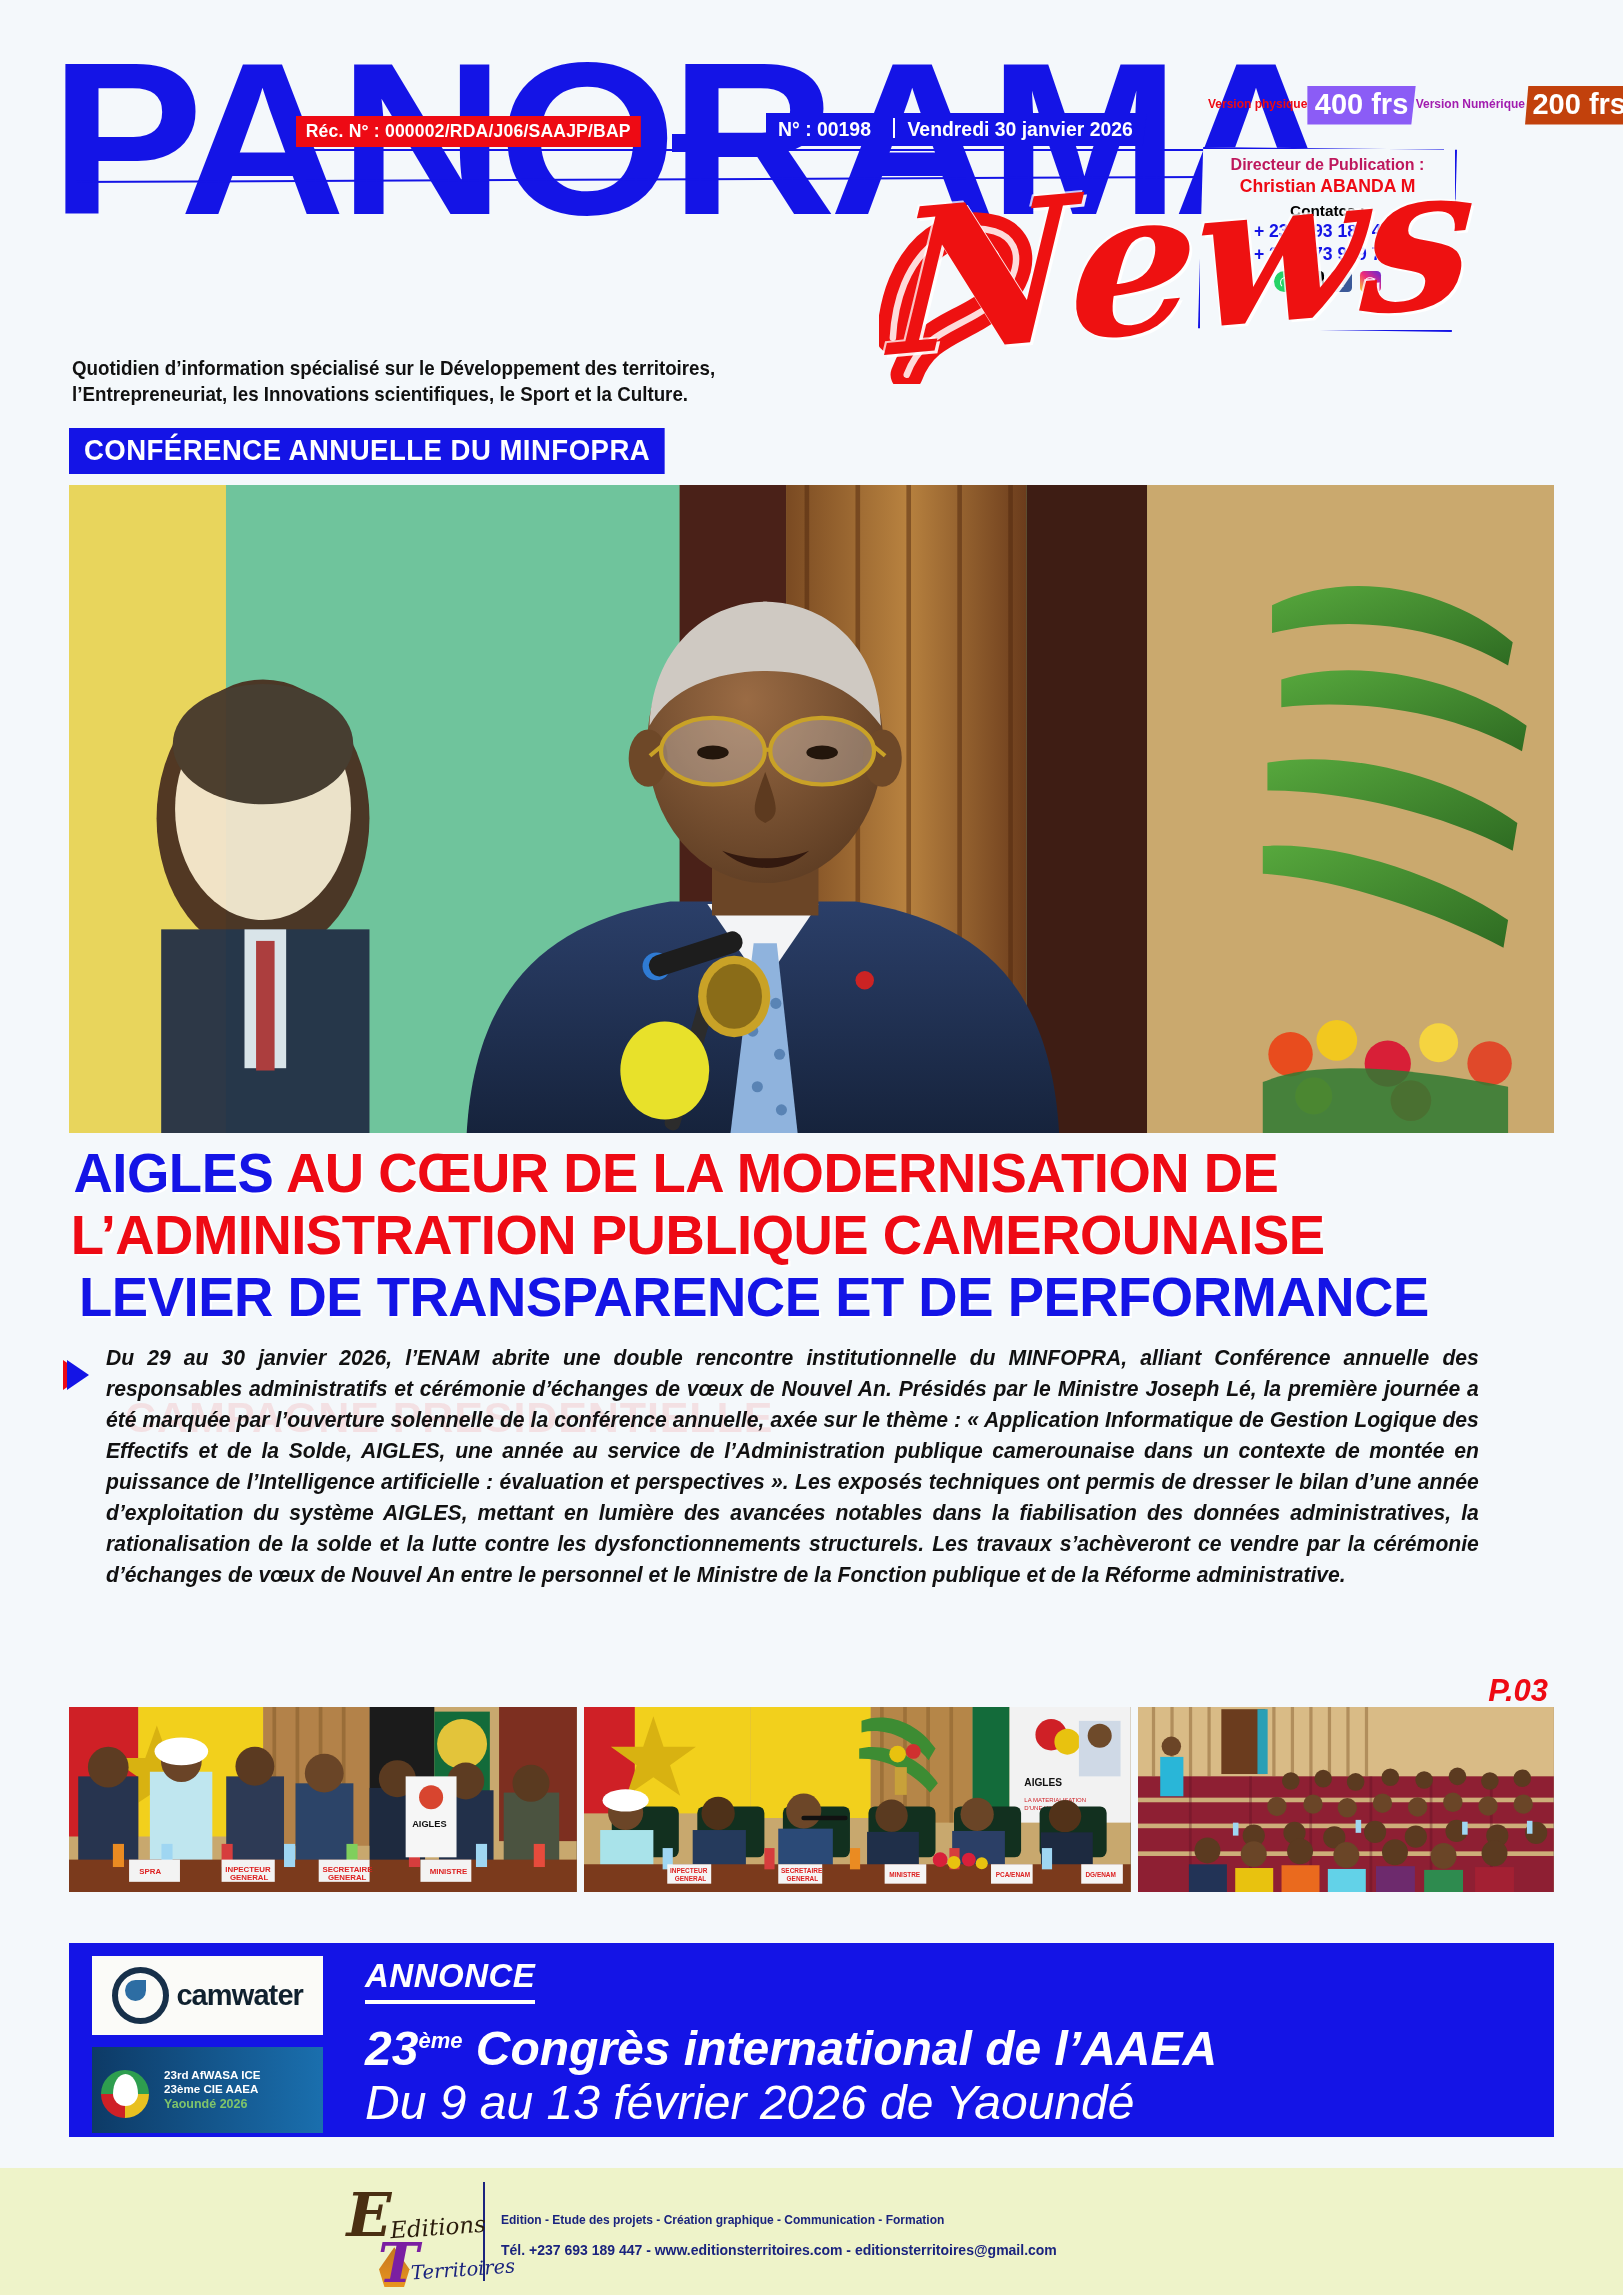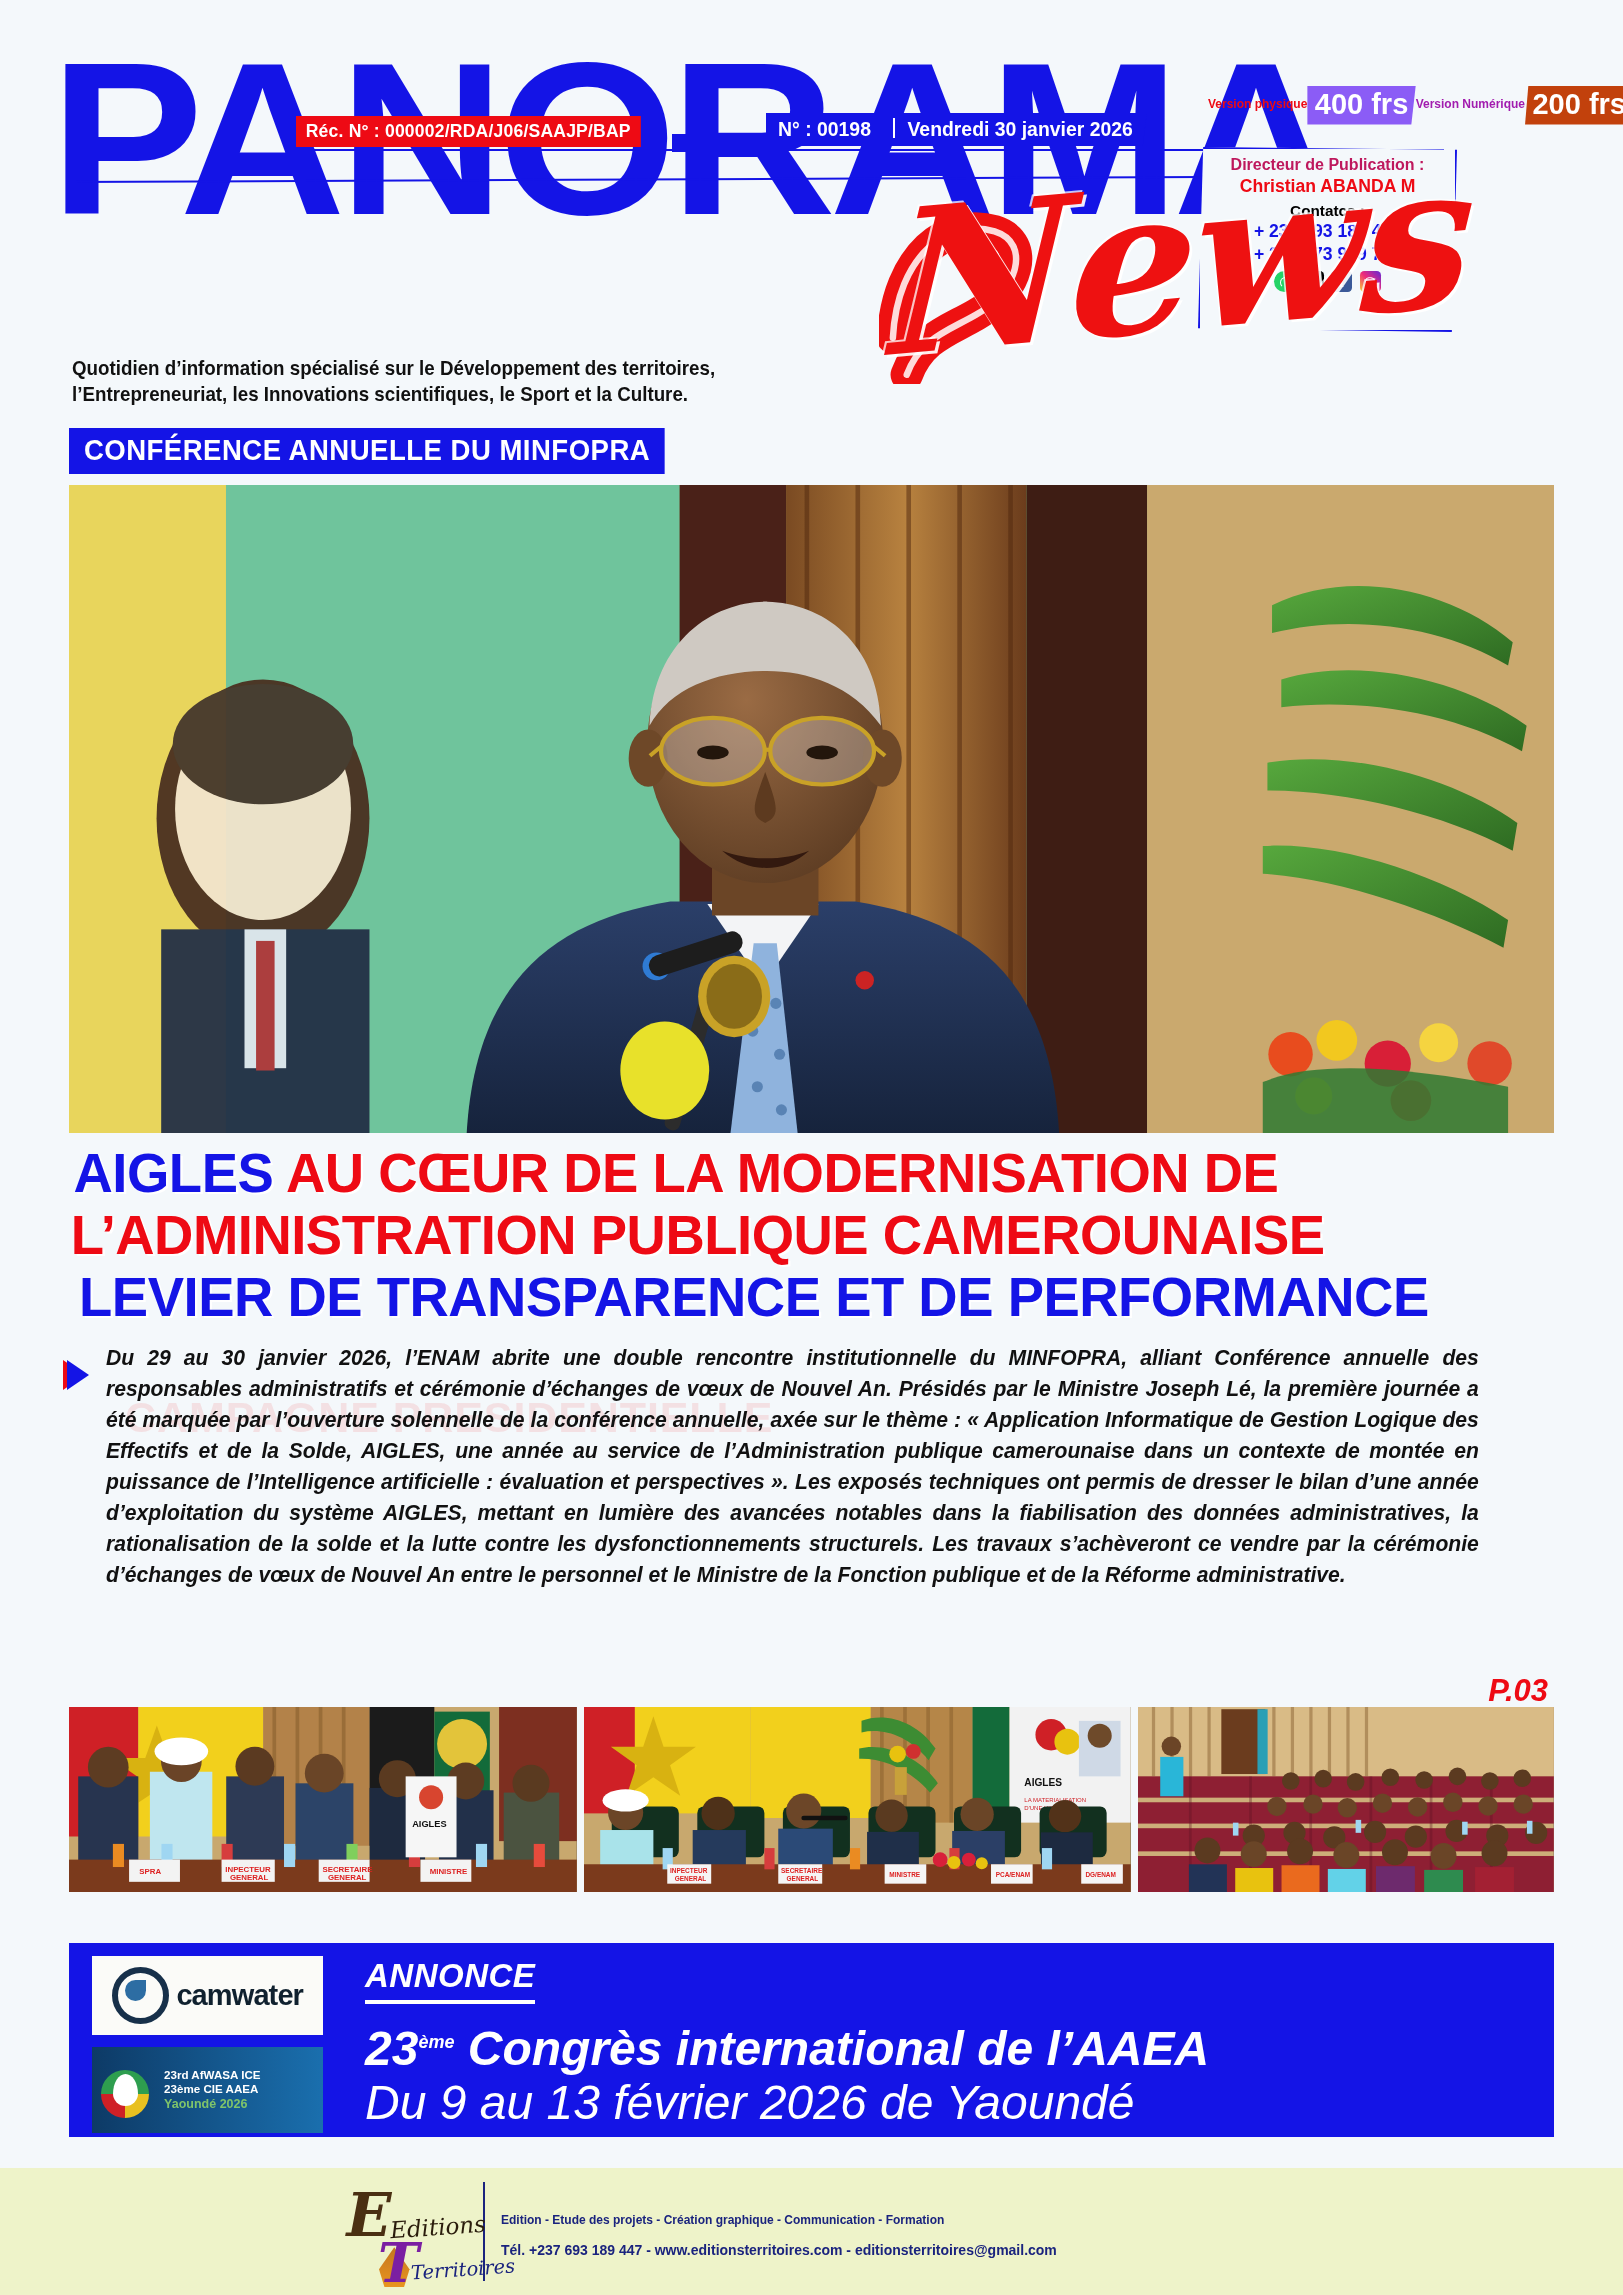--- a/index.html
+++ b/index.html
@@ -219,21 +219,21 @@
   .aw-txt{color:#fff;font-size:11.6px;font-weight:bold;line-height:1.25;}
   .aw-y{color:#7fc46a;font-size:12.5px;font-weight:bold;}
 
   .ad-text{position:absolute;left:296px;top:14px;width:1166px;color:#fff;}
   .ad-annonce{
     font-size:33px;font-weight:bold;font-style:italic;
     display:inline-block;border-bottom:4.2px solid #fff;padding-bottom:4.6px;
     letter-spacing:0.5px;
   }
   .ad-line1{font-size:48px;font-weight:bold;font-style:italic;margin-top:18.5px;line-height:1.12;white-space:nowrap;}
-  .ad-line1 sup{font-size:18px;vertical-align:super;}
+  .ad-line1 sup{font-size:22px;vertical-align:super;}
   .ad-line2{font-size:48px;font-weight:normal;font-style:italic;line-height:1.12;white-space:nowrap;}
 
   
   .footer{
     position:absolute;left:0;top:2168px;width:1623px;height:128px;
     background:#eef3c9;z-index:8;
   }
   .ft-inner{position:absolute;left:342px;top:10.2px;display:flex;align-items:center;}
   .ft-logo{width:134px;height:106px;position:relative;font-family:"DejaVu Serif",serif;}
   .ft-e{position:absolute;left:4.6px;top:2.8px;font-size:59px;font-style:italic;color:#4a2f12;

